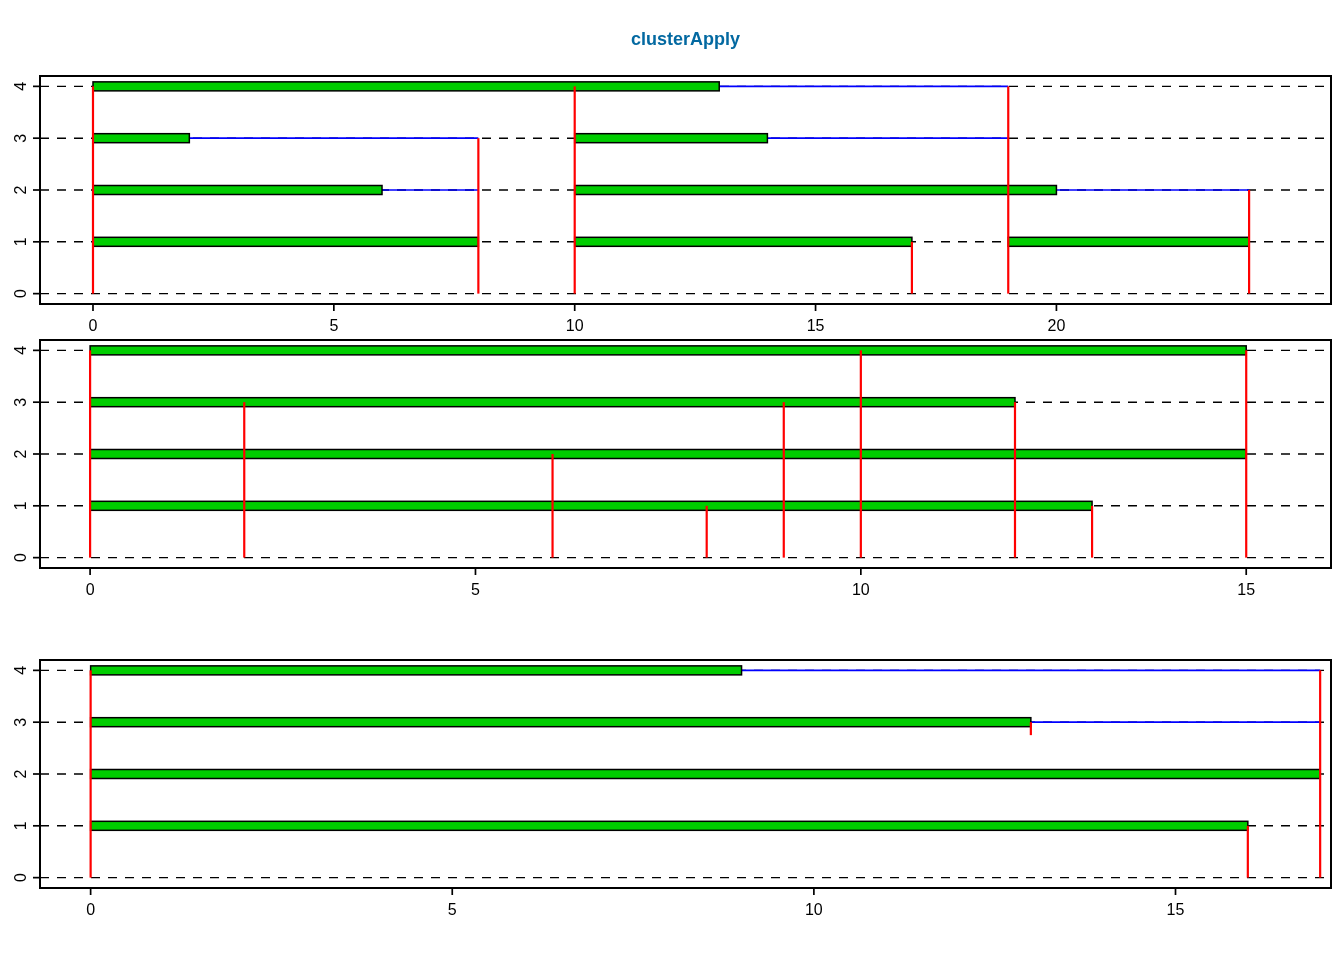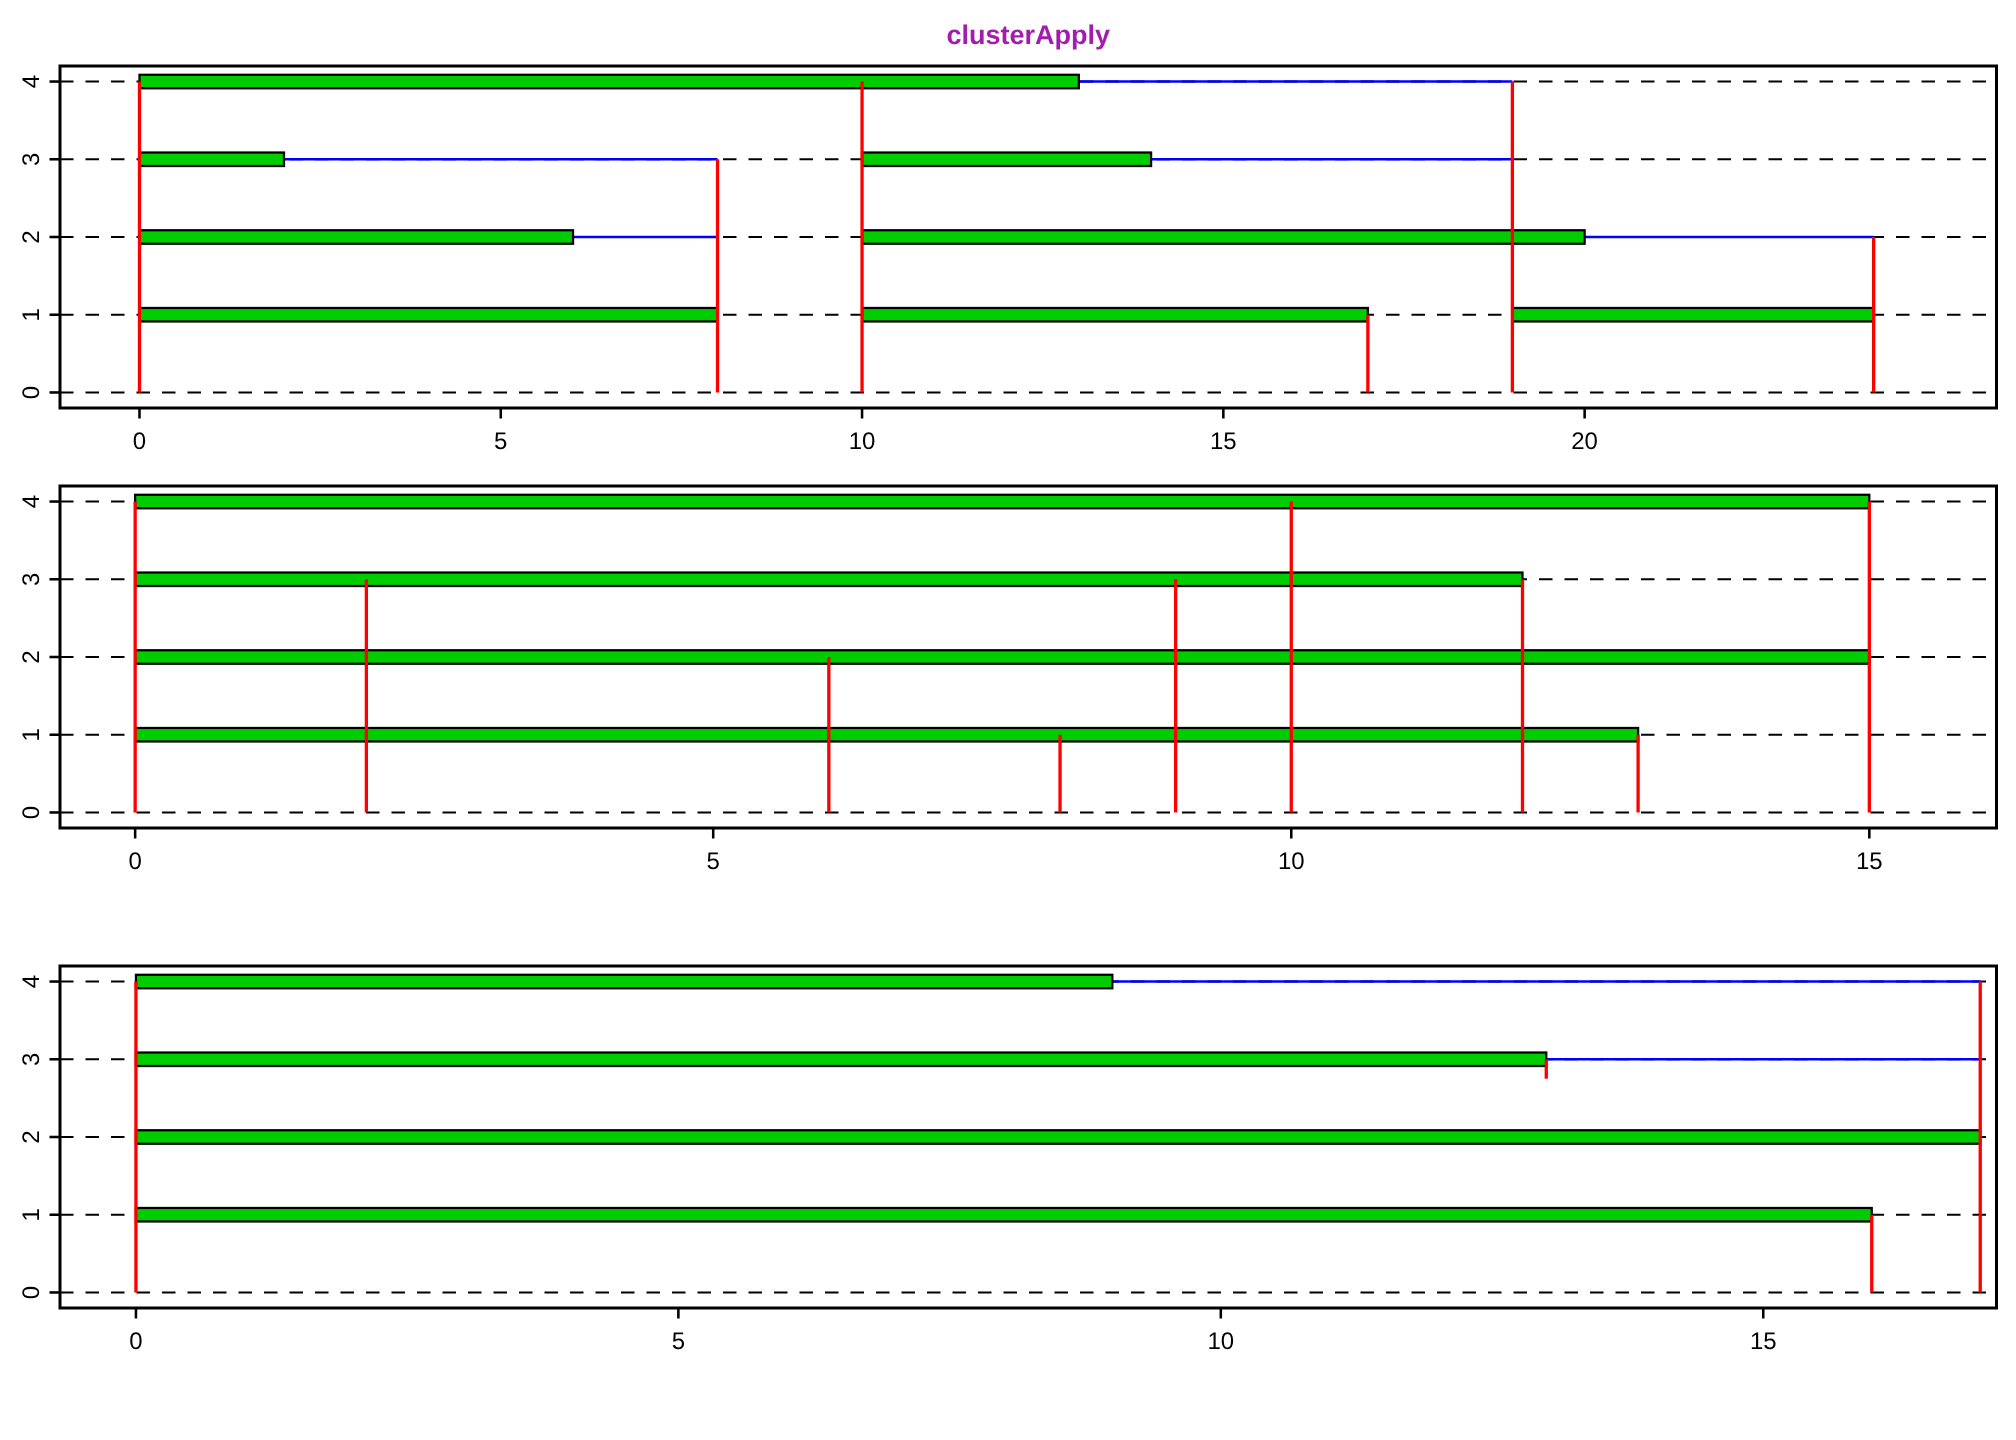--- a/index.html
+++ b/index.html
@@ -3,25 +3,25 @@
 <meta charset="utf-8">
 <style>
   html,body{margin:0;padding:0;}
   body{
     width:1344px;height:960px;background:#ffffff;overflow:hidden;
     font-family:"Liberation Sans",sans-serif;
   }
   .figure{width:1344px;height:960px;}
   .panel{width:1344px;height:320px;position:relative;}
   .panel-title{
-    margin:0;height:40px;line-height:46px;
+    margin:16px;height:40px;line-height:46px;
     margin-left:40px;width:1291px;
     text-align:center;
     font-family:"Liberation Sans",sans-serif;
-    font-size:18px;font-weight:bold;color:#a21caf;
+    font-size:18px;font-weight:bold;color:#0369a1;
   }
   .plot{width:1344px;height:280px;}
   .plot svg{display:block;}
   svg text{font-family:"Liberation Sans",sans-serif;fill:#000;}
 </style>
 </head>
 <body>
 
 <div class="figure">
 

